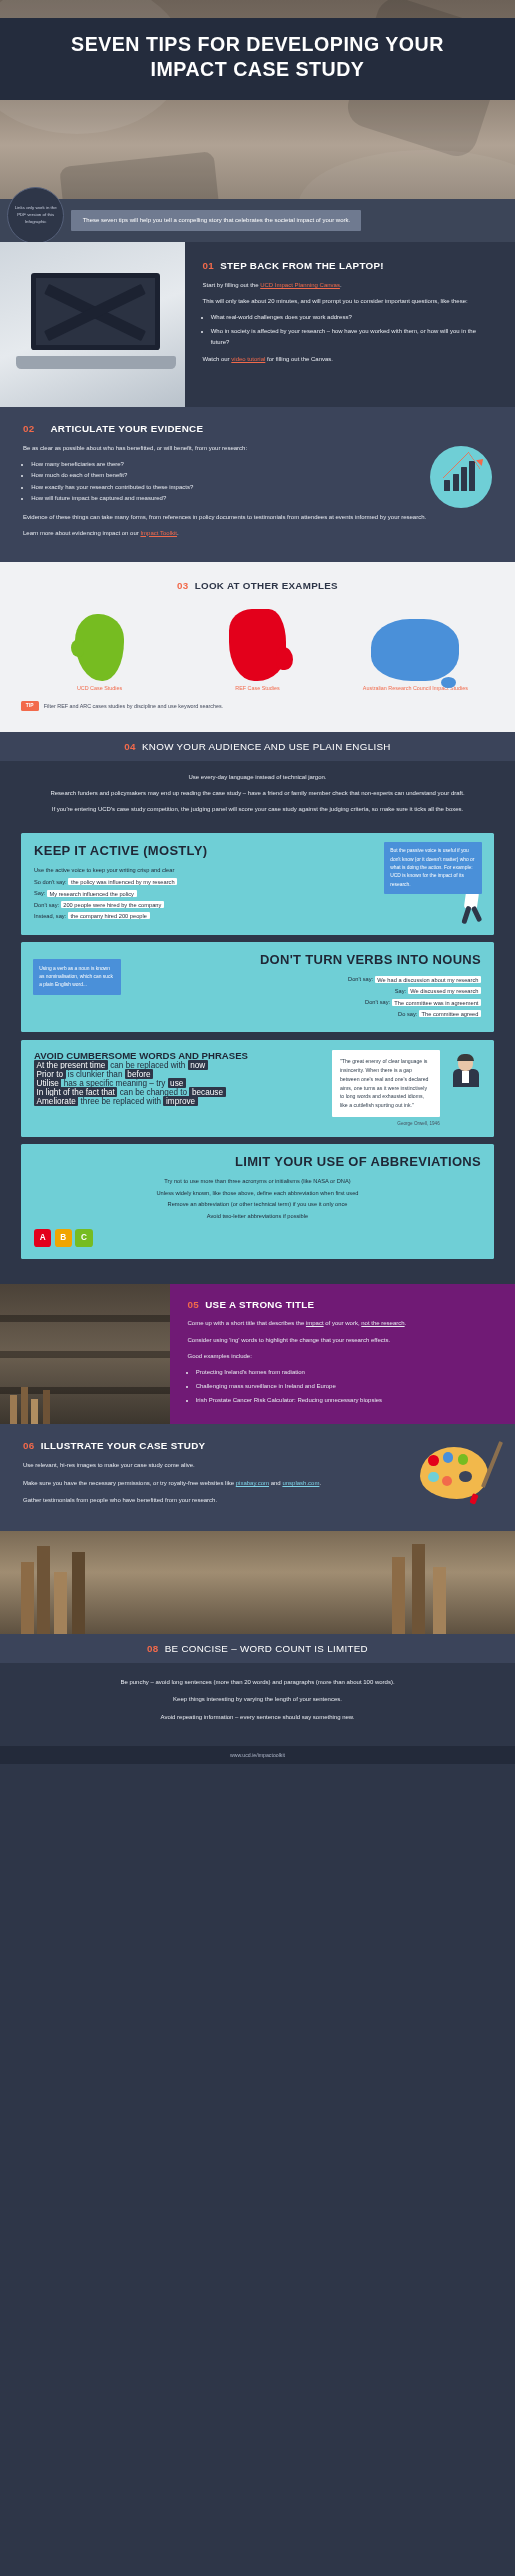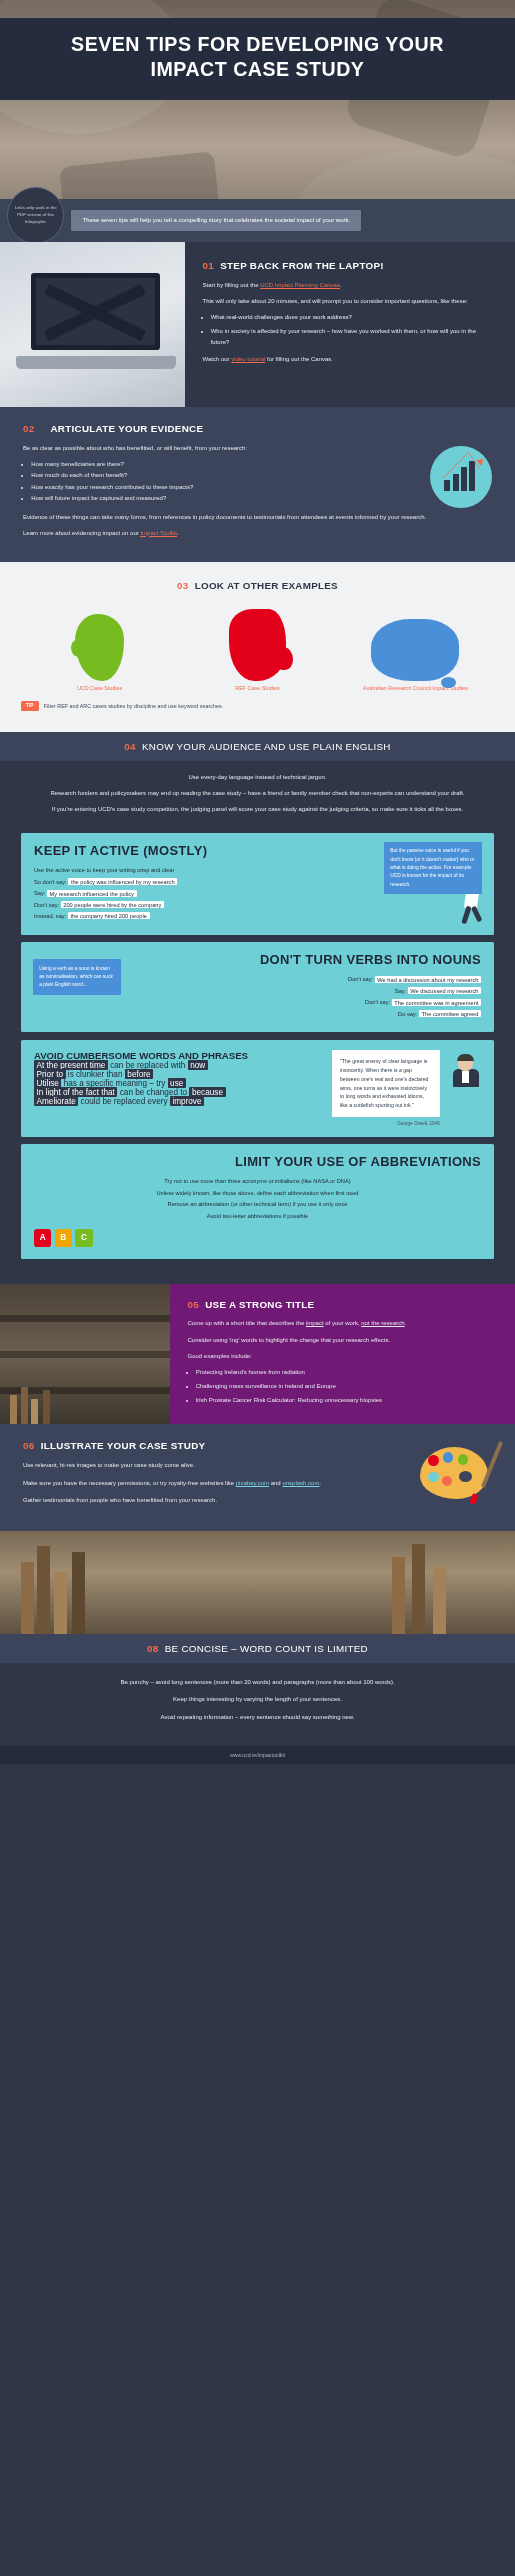--- a/index.html
+++ b/index.html
@@ -407,21 +407,21 @@
       <div class="blue-note" style="position:absolute; left:12.4px; top:17.5px; width:88px;">Using a verb as a noun is known as nominalisation, which can suck a plain English word...</div>
     </div>
 
     <div class="quote-card">
       <div class="left">
         <h3>AVOID CUMBERSOME WORDS AND PHRASES</h3>
         <p><span class="hl-dark">At the present time</span><span> can be replaced with </span><span class="hl-dark">now</span></p>
         <p><span class="hl-dark">Prior to</span><span> is clunkier than </span><span class="hl-dark">before</span></p>
         <p><span class="hl-dark">Utilise</span><span> has a specific meaning – try </span><span class="hl-dark">use</span></p>
         <p><span class="hl-dark">In light of the fact that</span><span> can be changed to </span><span class="hl-dark">because</span></p>
-        <p><span class="hl-dark">Ameliorate</span><span> could be replaced every </span><span class="hl-dark">improve</span></p>
+        <p><span class="hl-dark">Ameliorate</span><span> three be replaced with </span><span class="hl-dark">improve</span></p>
       </div>
       <div>
         <div class="quote-box">"The great enemy of clear language is insincerity. When there is a gap between one's real and one's declared aims, one turns as it were instinctively to long words and exhausted idioms, like a cuttlefish spurting out ink."</div>
         <div class="quote-attrib">George Orwell, 1946</div>
       </div>
       <div class="orwell">
         <div class="o-body"></div>
           <div class="o-shirt"></div>
           <div class="o-head"></div>
           <div class="o-hair"></div>

